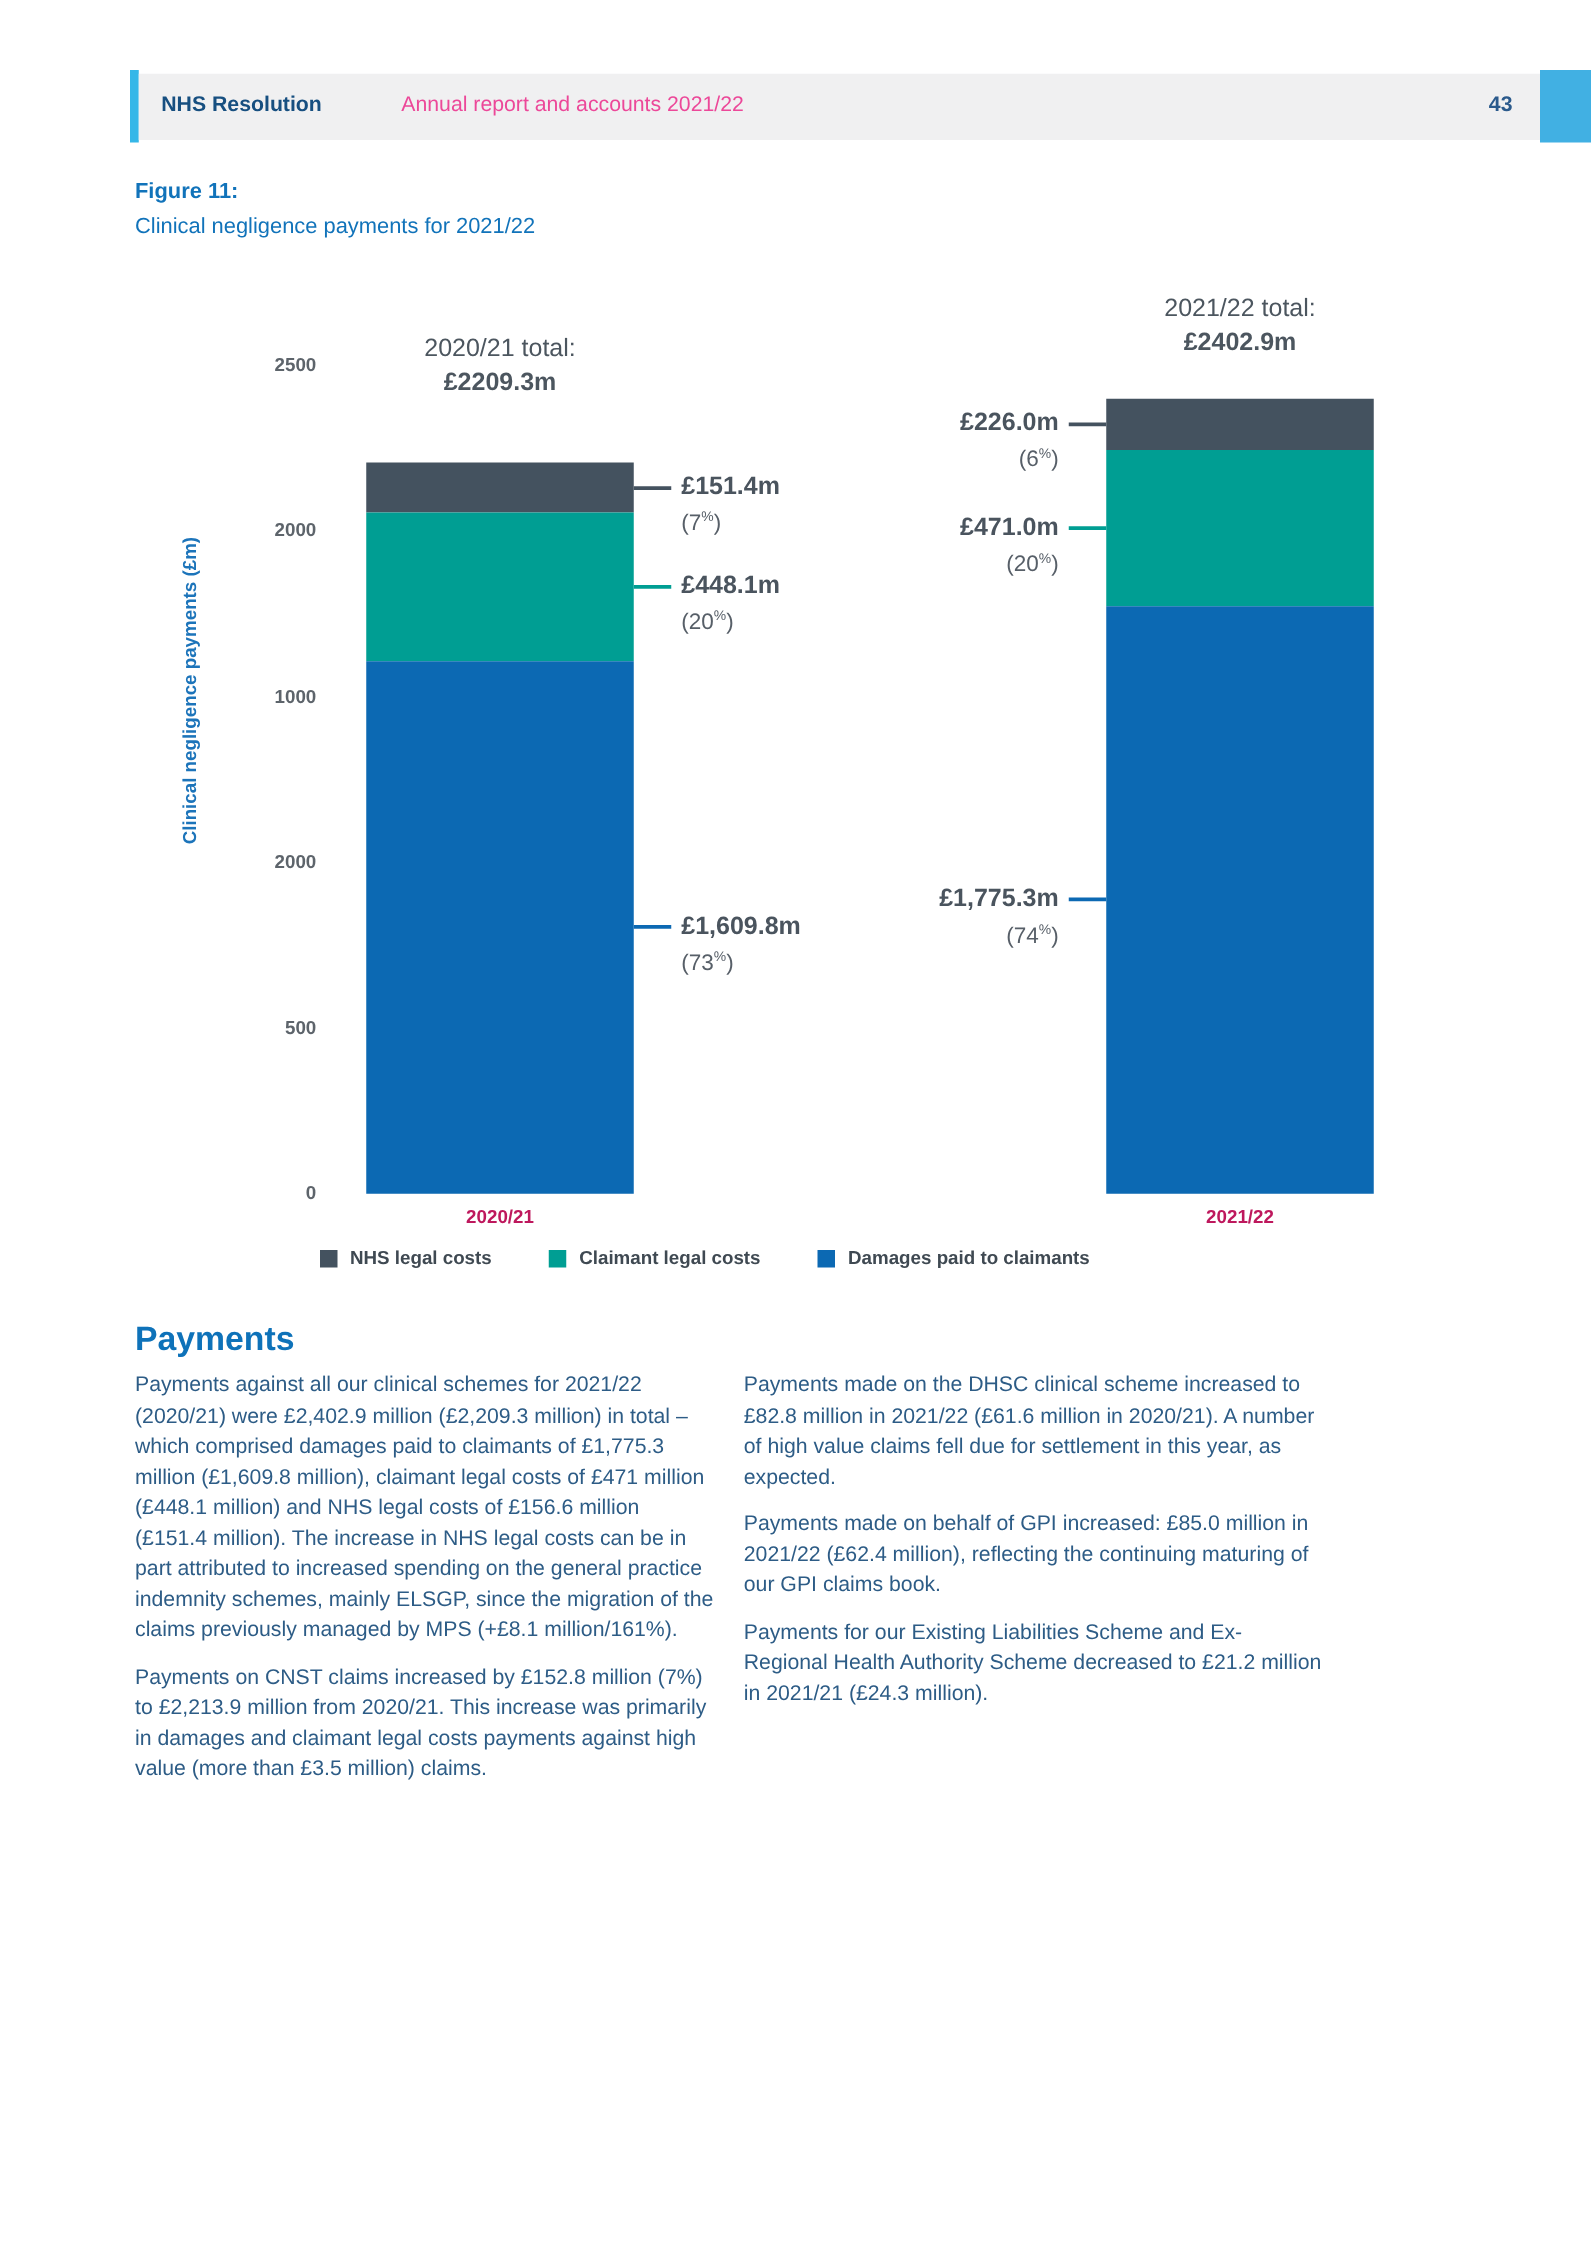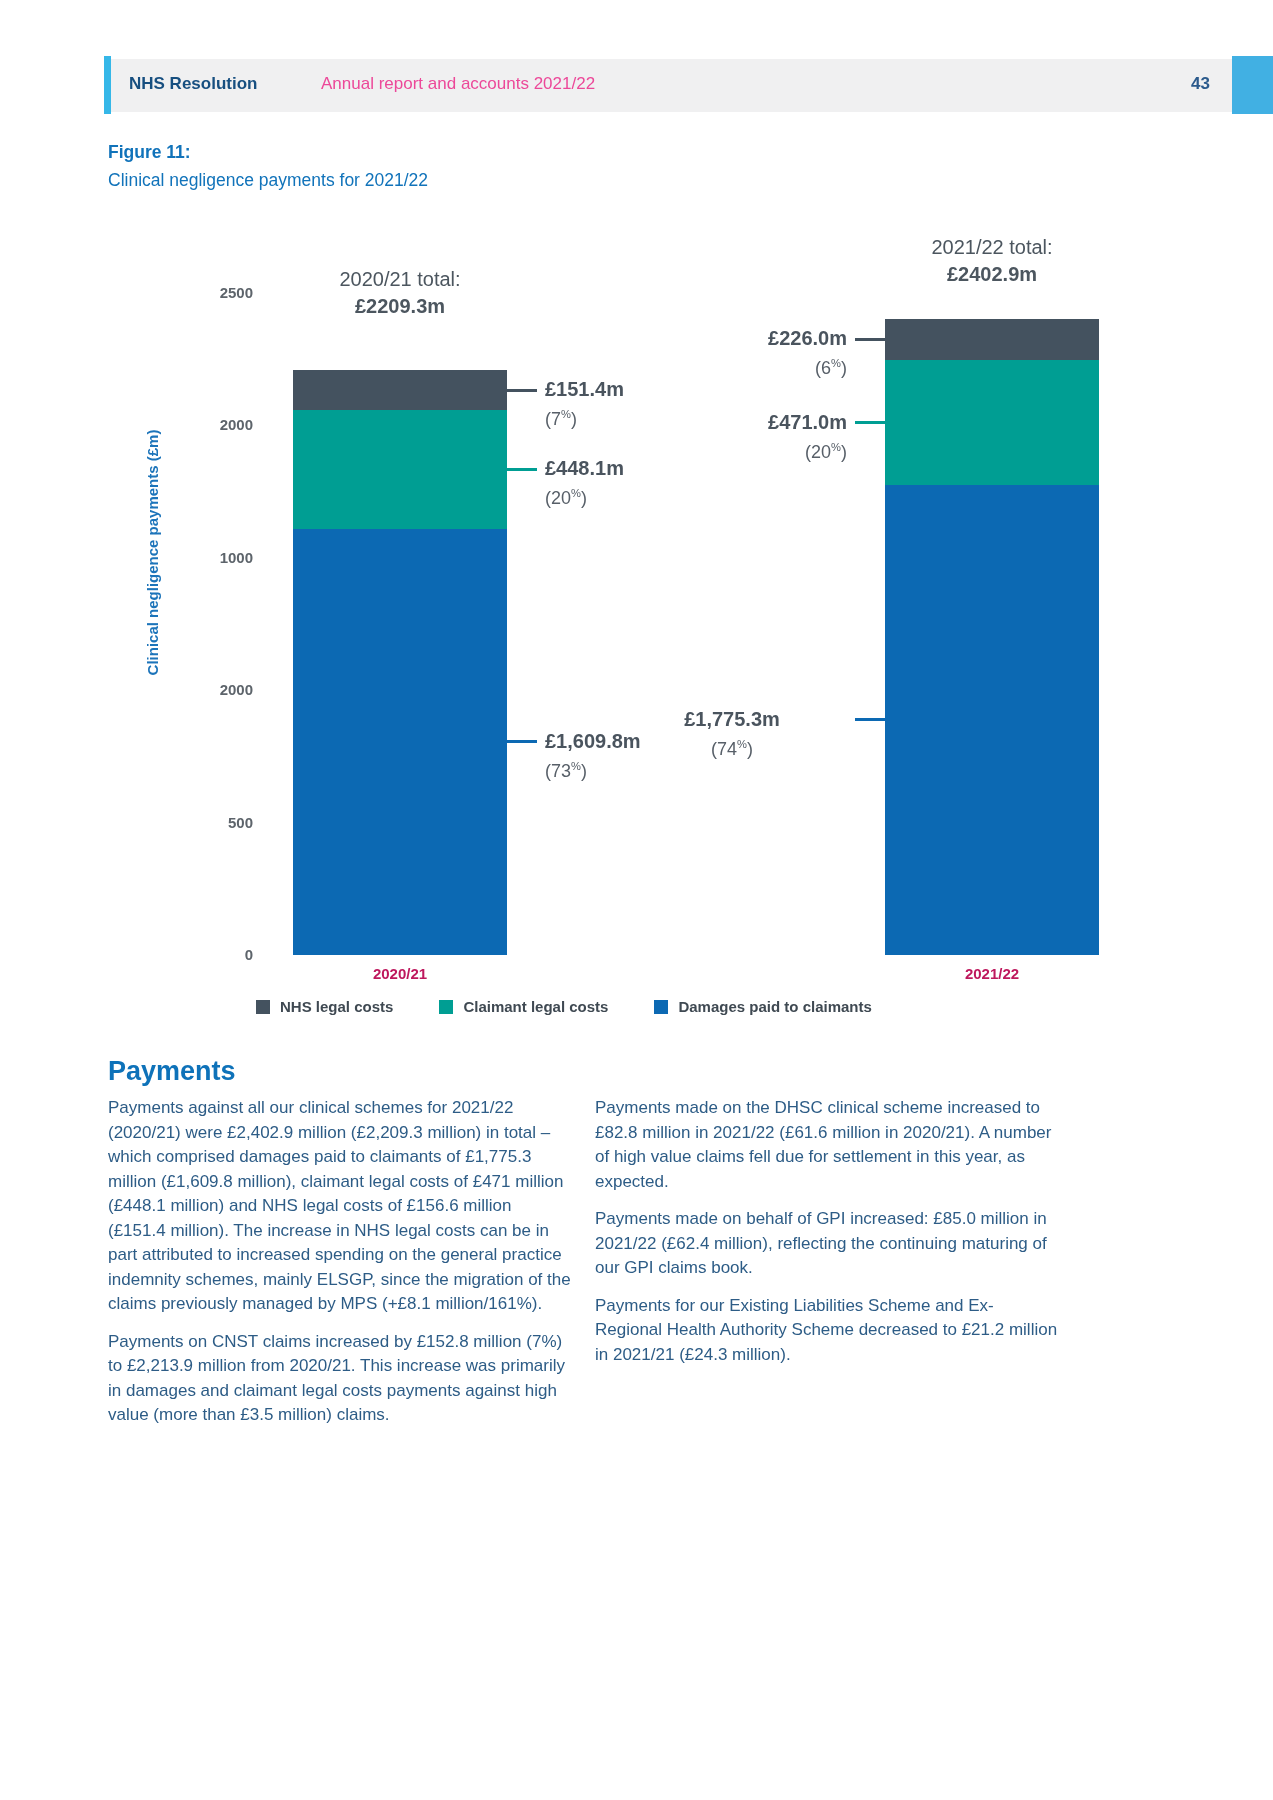--- a/index.html
+++ b/index.html
@@ -107,21 +107,21 @@
       <div class="ann-block" style="left: 509px; top: 115.446px; text-align: right;">
         <div class="ann-value">£226.0m</div>
         <div class="ann-pct">(6<sup>%</sup>)</div>
       </div>
       <div class="ann-line" style="left: 747px; top: 211.04px; width: 30px; background: rgb(0, 158, 147);"></div>
       <div class="ann-block" style="left: 509px; top: 198.54px; text-align: right;">
         <div class="ann-value">£471.0m</div>
         <div class="ann-pct">(20<sup>%</sup>)</div>
       </div>
       <div class="ann-line" style="left: 747px; top: 508.45px; width: 30px; background: rgb(12, 105, 179);"></div>
-      <div class="ann-block" style="left: 509px; top: 495.95px; text-align: center;">
+      <div class="ann-block" style="left: 509px; top: 495.95px; text-align: right;">
         <div class="ann-value">£1,775.3m</div>
         <div class="ann-pct">(74<sup>%</sup>)</div>
       </div>
       <div class="x-label" style="left: 804px; top: 755px;">2021/22</div>
       <div class="legend" style="left: 148px; top: 788px;">
         <div class="legend-item">
           <div class="legend-swatch" style="background: rgb(68, 82, 95);"></div>
           <div class="legend-label">NHS legal costs</div>
         </div>
         <div class="legend-item">

